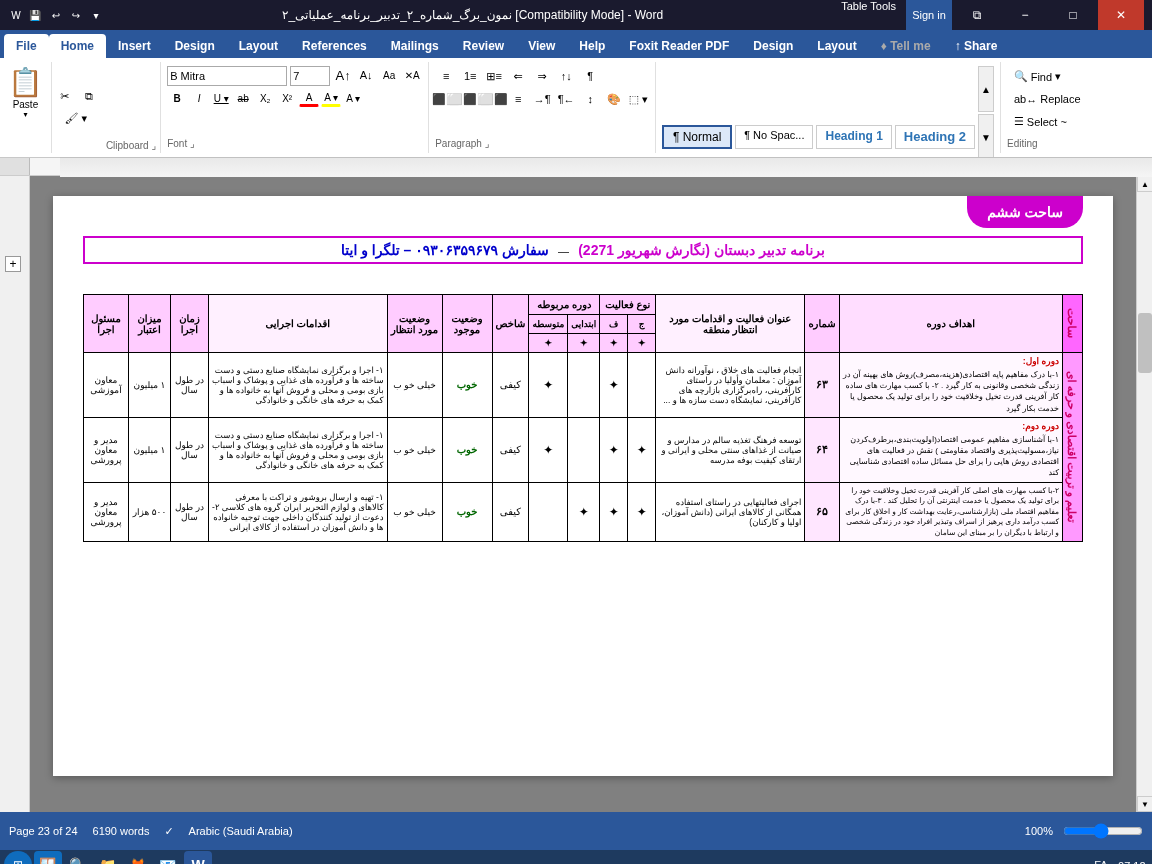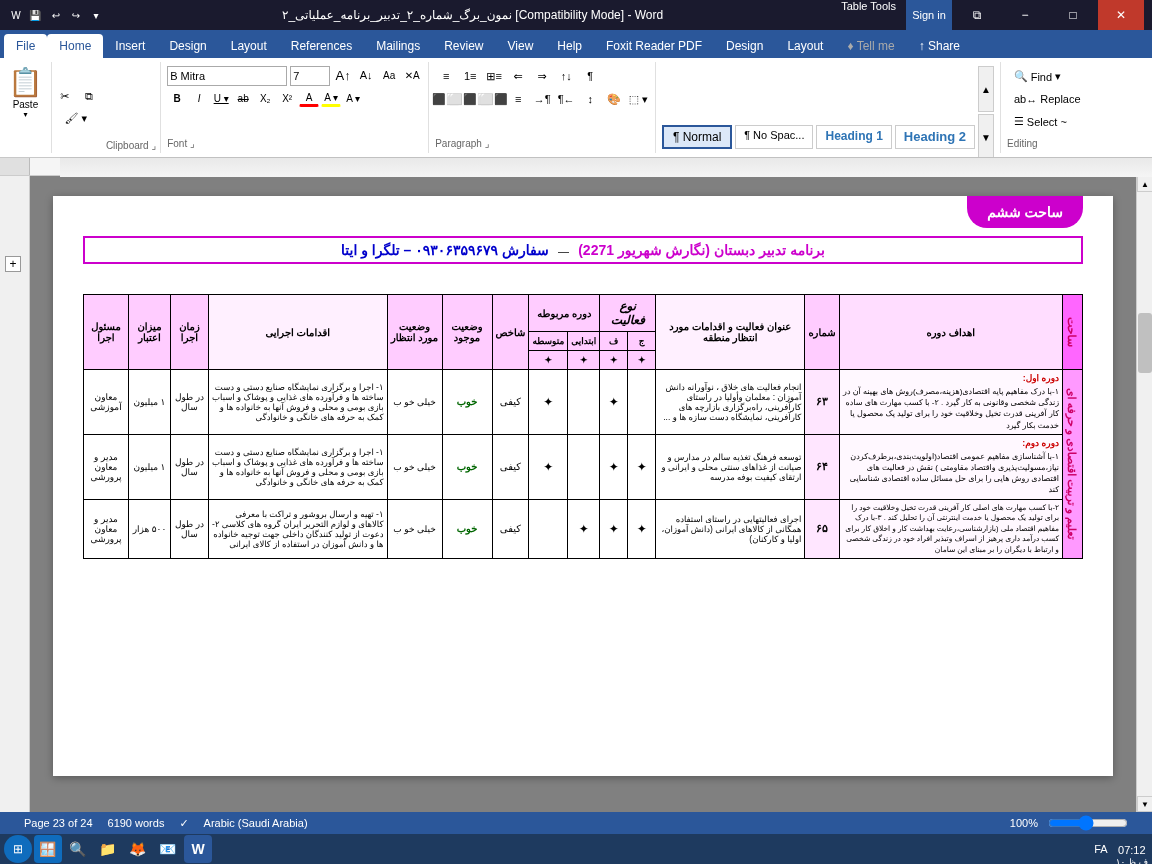--- a/index.html
+++ b/index.html
@@ -36,20 +36,21 @@
     }
     .ribbon-tab {
       padding: 4px 12px;
       color: white;
       font-size: 12px;
       cursor: pointer;
       border-radius: 4px 4px 0 0;
       height: 24px;
       display: flex;
       align-items: center;
+      font-weight: bold;
     }
     .ribbon-tab.active { background: white; color: #2b579a; }
 
     
     .ribbon {
       background: white;
       border-bottom: 1px solid #c8c8c8;
       display: flex;
       align-items: stretch;
       height: 100px;
@@ -123,27 +124,27 @@
       text-align: center;
       vertical-align: middle;
     }
     .doc-table th {
       background: #ffe0ff;
       font-weight: bold;
     }
 
     
     .status-bar {
-      height: 22px;
+      height: 38px;
       background: #2b579a;
       color: white;
       display: flex;
       align-items: center;
       justify-content: space-between;
-      padding: 0 24px;
+      padding: 0 9px;
       font-size: 11px;
     }
     .status-left { display: flex; gap: 15px; align-items: center; }
     .status-right { display: flex; gap: 10px; align-items: center; }
 
     
     .taskbar {
       height: 30px;
       background: #1e3a5f;
       display: flex;
@@ -350,21 +351,21 @@
             </th>
             <th rowspan="3" style="background:#ffddff;min-width:155px;font-size:10px;">
               <span>اهداف دوره</span>
             </th>
             <th rowspan="3" style="width:22px;background:#ffccff;font-size:10px;">
               <span>شماره</span>
             </th>
             <th rowspan="3" style="background:#fff0ff;min-width:115px;font-size:10px;">
               <span>عنوان فعالیت و اقدامات مورد انتظار منطقه</span>
             </th>
-            <th colspan="2" style="background:#ffccff;font-size:12px;font-style:italic;">
+            <th colspan="2" style="background:#ffccff;font-size:10px;">
               <span>نوع فعالیت</span>
             </th>
             <th colspan="2" style="background:#ffccff;font-size:10px;">
               <span>دوره مربوطه</span>
             </th>
             <th rowspan="3" style="width:33px;background:#ffccff;font-size:10px;">
               <span>شاخص</span>
             </th>
             <th rowspan="3" style="width:50px;background:#ffccff;font-size:10px;">
               <span>وضعیت موجود</span>

